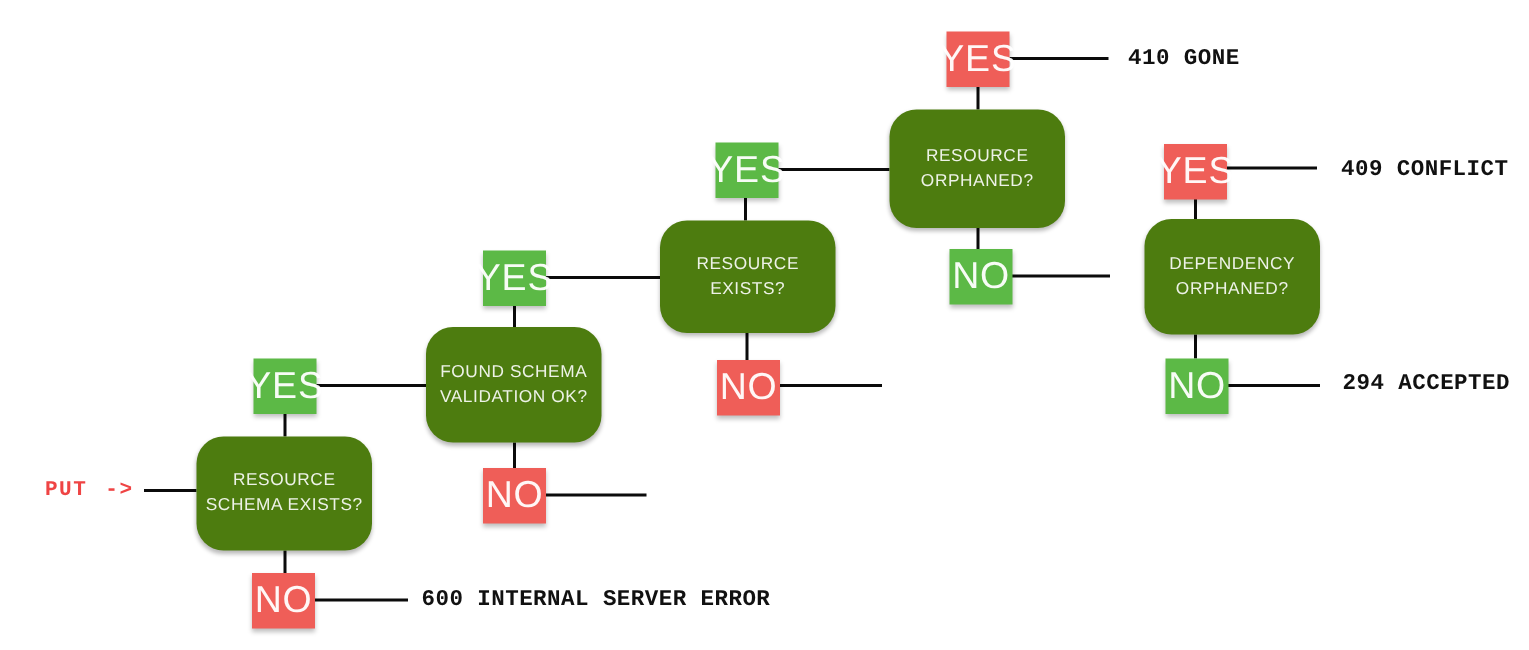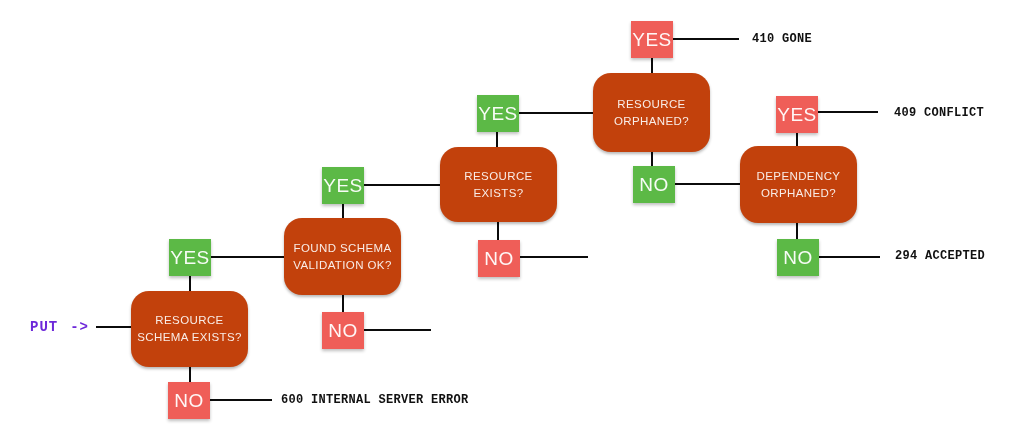--- a/index.html
+++ b/index.html
@@ -7,65 +7,65 @@
     position:relative;
     width:1019px;height:433px;
     background:#ffffff;
     font-family:"Liberation Sans", sans-serif;
     overflow:hidden;
   }
   
   .start{
     position:absolute;left:30px;top:319px;
     font-family:"Liberation Mono", monospace;
-    font-weight:bold;font-size:14px;letter-spacing:1px;color:#6d28d9;
+    font-weight:bold;font-size:14px;letter-spacing:1px;color:#ef4444;
     white-space:nowrap;
   }
   .start .arrow{margin-left:12px;}
   
   .node{
     position:absolute;width:117px;
-    background:#c2410c;
+    background:#4d7c0f;
     border-radius:18px;
     box-shadow:0 2px 3px rgba(0,0,0,0.28);
     display:flex;flex-direction:column;align-items:center;justify-content:center;
     text-align:center;
     color:rgba(255,255,255,0.9);
     font-size:11.5px;letter-spacing:0.4px;line-height:1.45;
   }
   #n1{left:131px;top:291px;height:76px;}
   #n2{left:284px;top:218px;height:77px;}
   #n3{left:440px;top:147px;height:75px;}
   #n4{left:593px;top:73px;height:79px;}
-  #n5{left:740px;top:146px;height:77px;}
+  #n5{left:763px;top:146px;height:77px;}
   
   .badge{
     position:absolute;width:42px;height:37px;
     display:flex;align-items:center;justify-content:center;
     color:rgba(255,255,255,0.95);
-    font-size:19px;font-weight:300;letter-spacing:0.5px;
+    font-size:25px;font-weight:300;letter-spacing:0.5px;
     box-shadow:0 2px 3px rgba(0,0,0,0.25);
   }
   .badge.green{background:#5cb946;}
   .badge.red{background:#ef5e58;}
   #yes1{left:169px;top:239px;}
   #no1{left:168px;top:382px;}
   #yes2{left:322px;top:167px;}
   #no2{left:322px;top:312px;}
   #yes3{left:477px;top:95px;}
   #no3{left:478px;top:240px;}
   #yes4{left:631px;top:21px;}
   #no4{left:633px;top:166px;}
   #yes5{left:776px;top:96px;}
   #no5{left:777px;top:239px;}
   
   .outcome{
     position:absolute;
     font-family:"Liberation Mono", monospace;
-    font-weight:bold;font-size:12px;color:#111;
+    font-weight:bold;font-size:15px;color:#111;
     line-height:17px;white-space:nowrap;letter-spacing:0.3px;
   }
   .outcome.center{transform:translateY(-50%);}
   #o500{left:281px;top:400px;}
   #o400{left:443px;top:313px;transform:none;}
   #o404{left:601px;top:256px;}
   #o410{left:752px;top:39px;}
   #o409{left:894px;top:113px;}
   #o202{left:895px;top:256px;}
   

